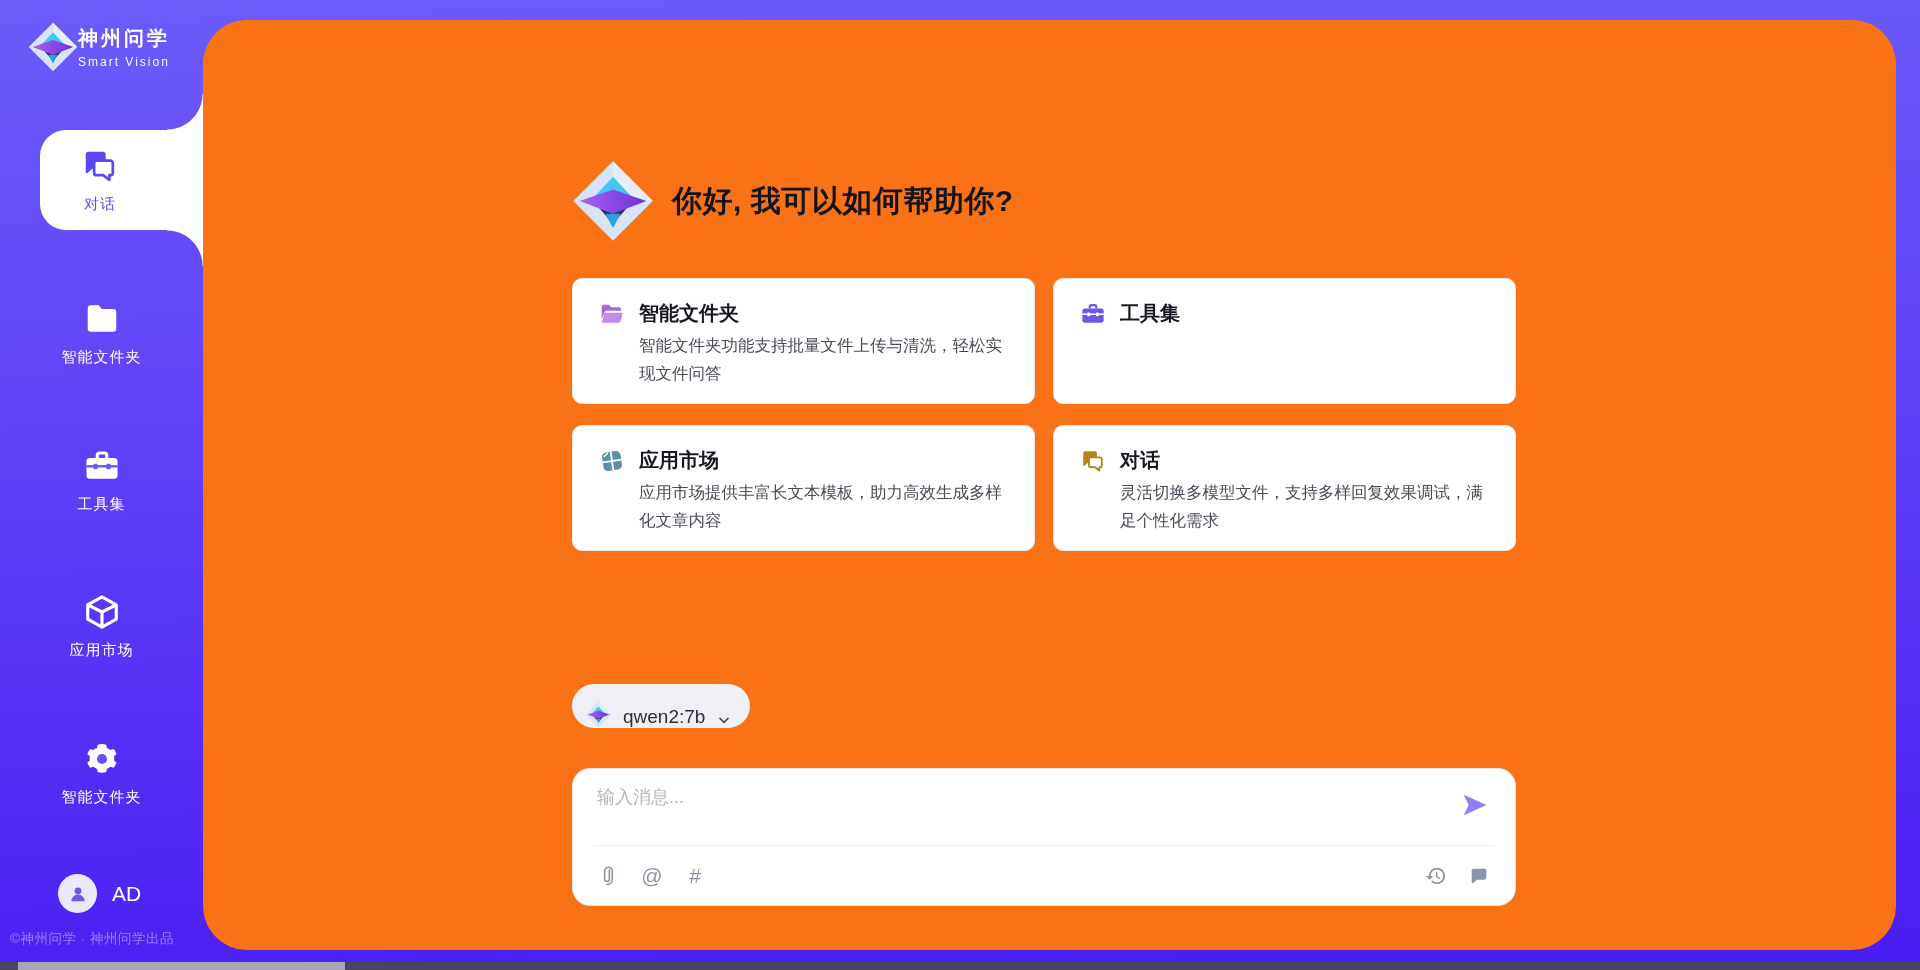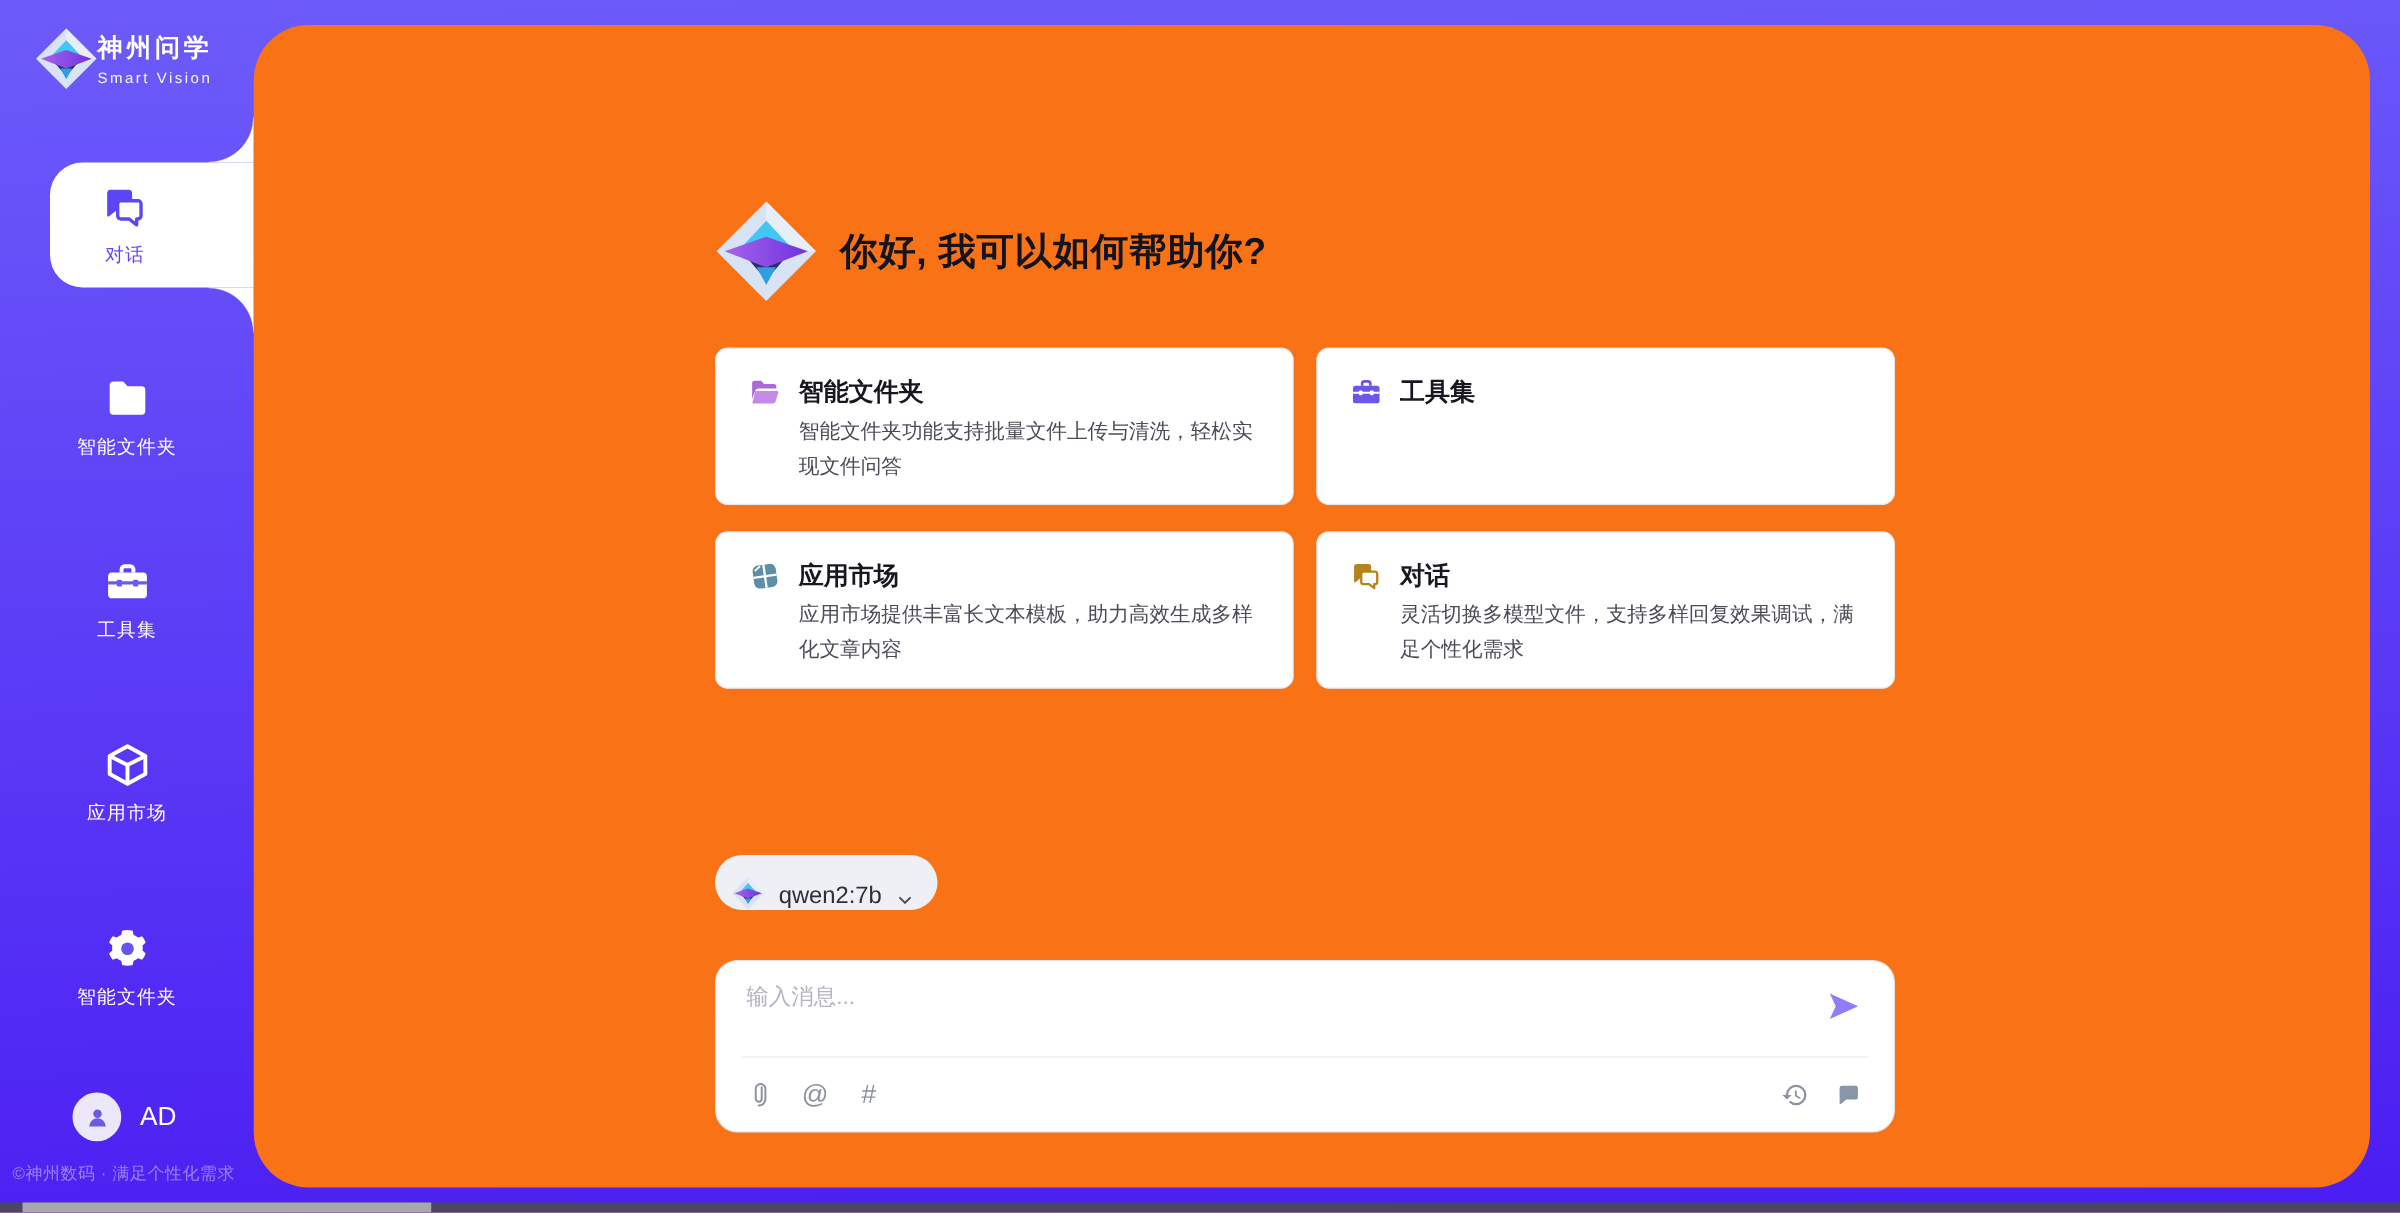--- a/index.html
+++ b/index.html
@@ -172,21 +172,21 @@
     <div class="user-row">
       <span class="avatar">
         <svg viewBox="0 0 24 24">
           <circle cx="12" cy="9" r="3.4" fill="#6b5ae2"></circle>
           <path d="M5.4 19.2a6.6 6.6 0 0 1 13.2 0z" fill="#6b5ae2"></path>
         </svg>
       </span>
       <span class="user-initials">AD</span>
     </div>
 
-    <div class="copyright">©神州数码 · 满足个性化需求</div>
+    <div class="copyright">©神州问学 · 神州问学出品</div>
   </aside>
 
   <main class="main">
     <div class="content">
 
       <div class="greeting">
         <svg viewBox="0 0 64 64">
             <use href="#diamond-logo"></use>
           </svg>
         <h1>你好, 我可以如何帮助你?</h1>

